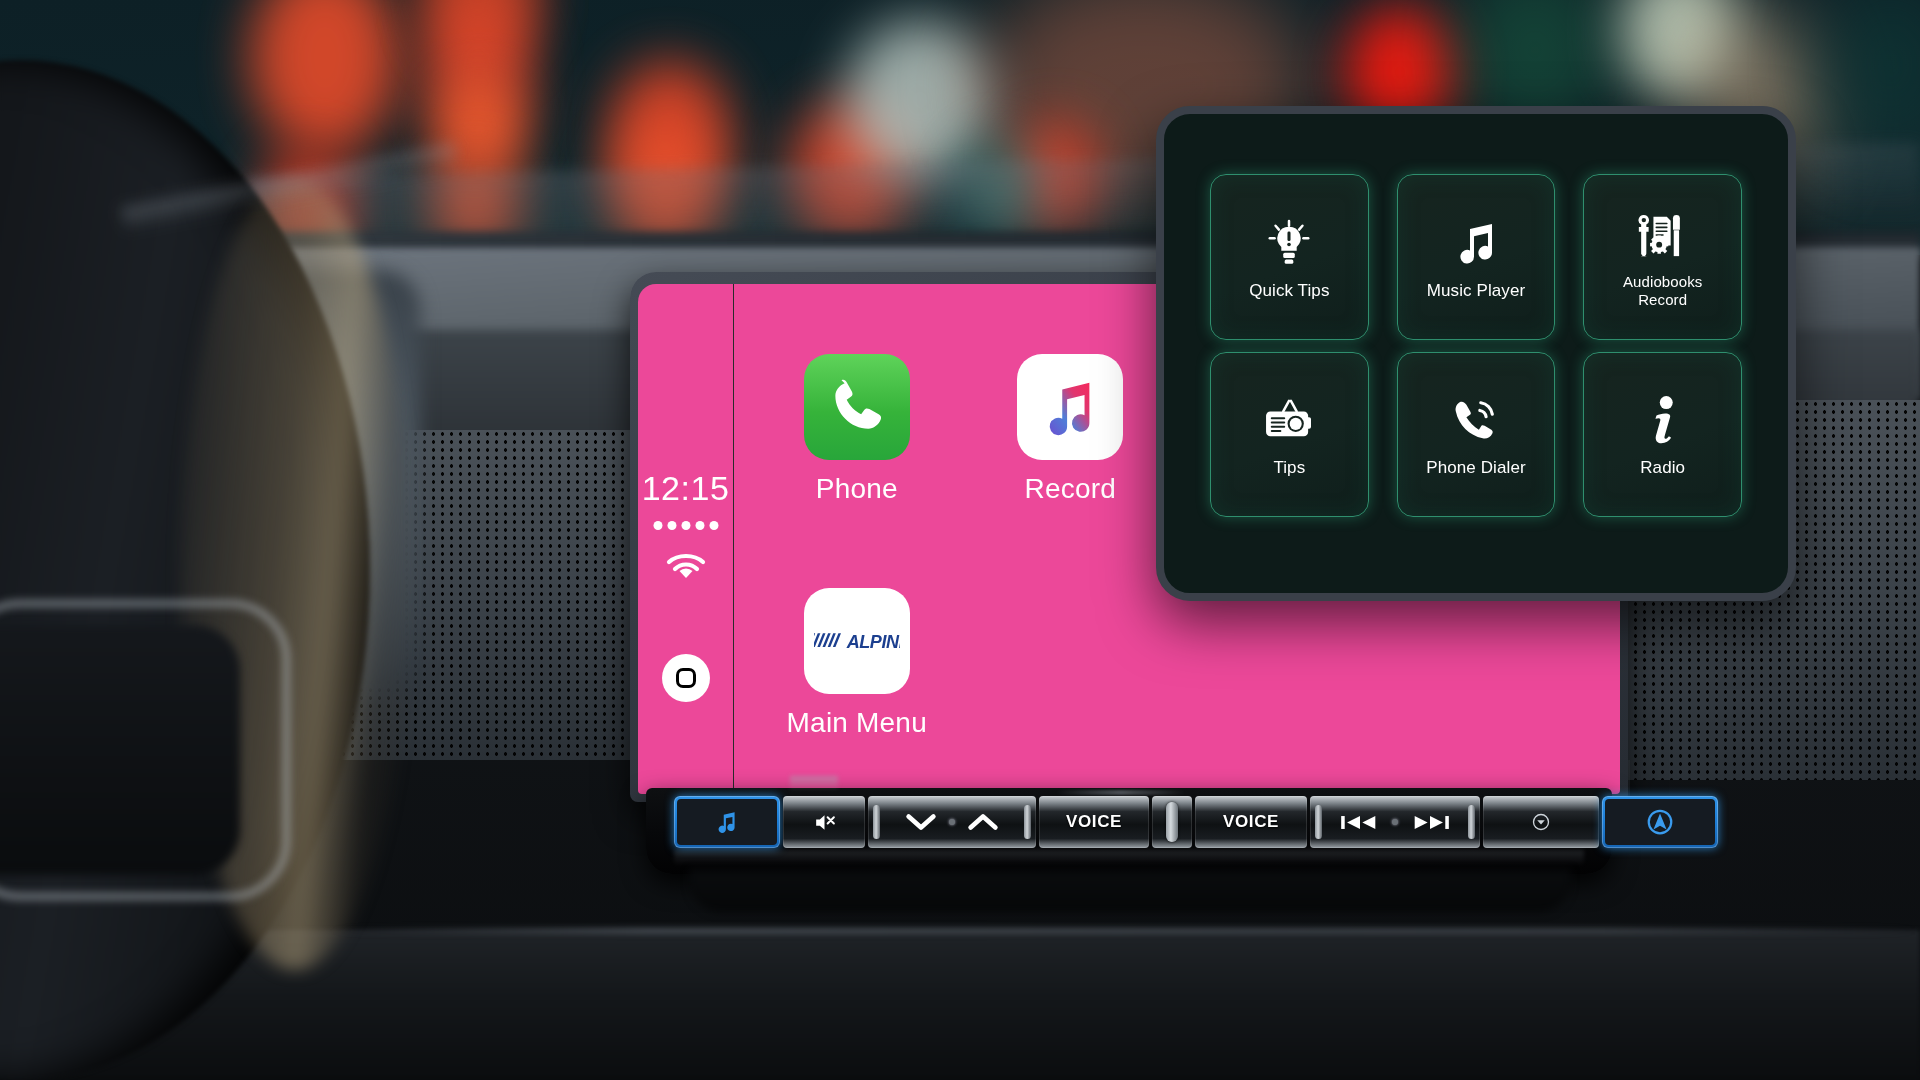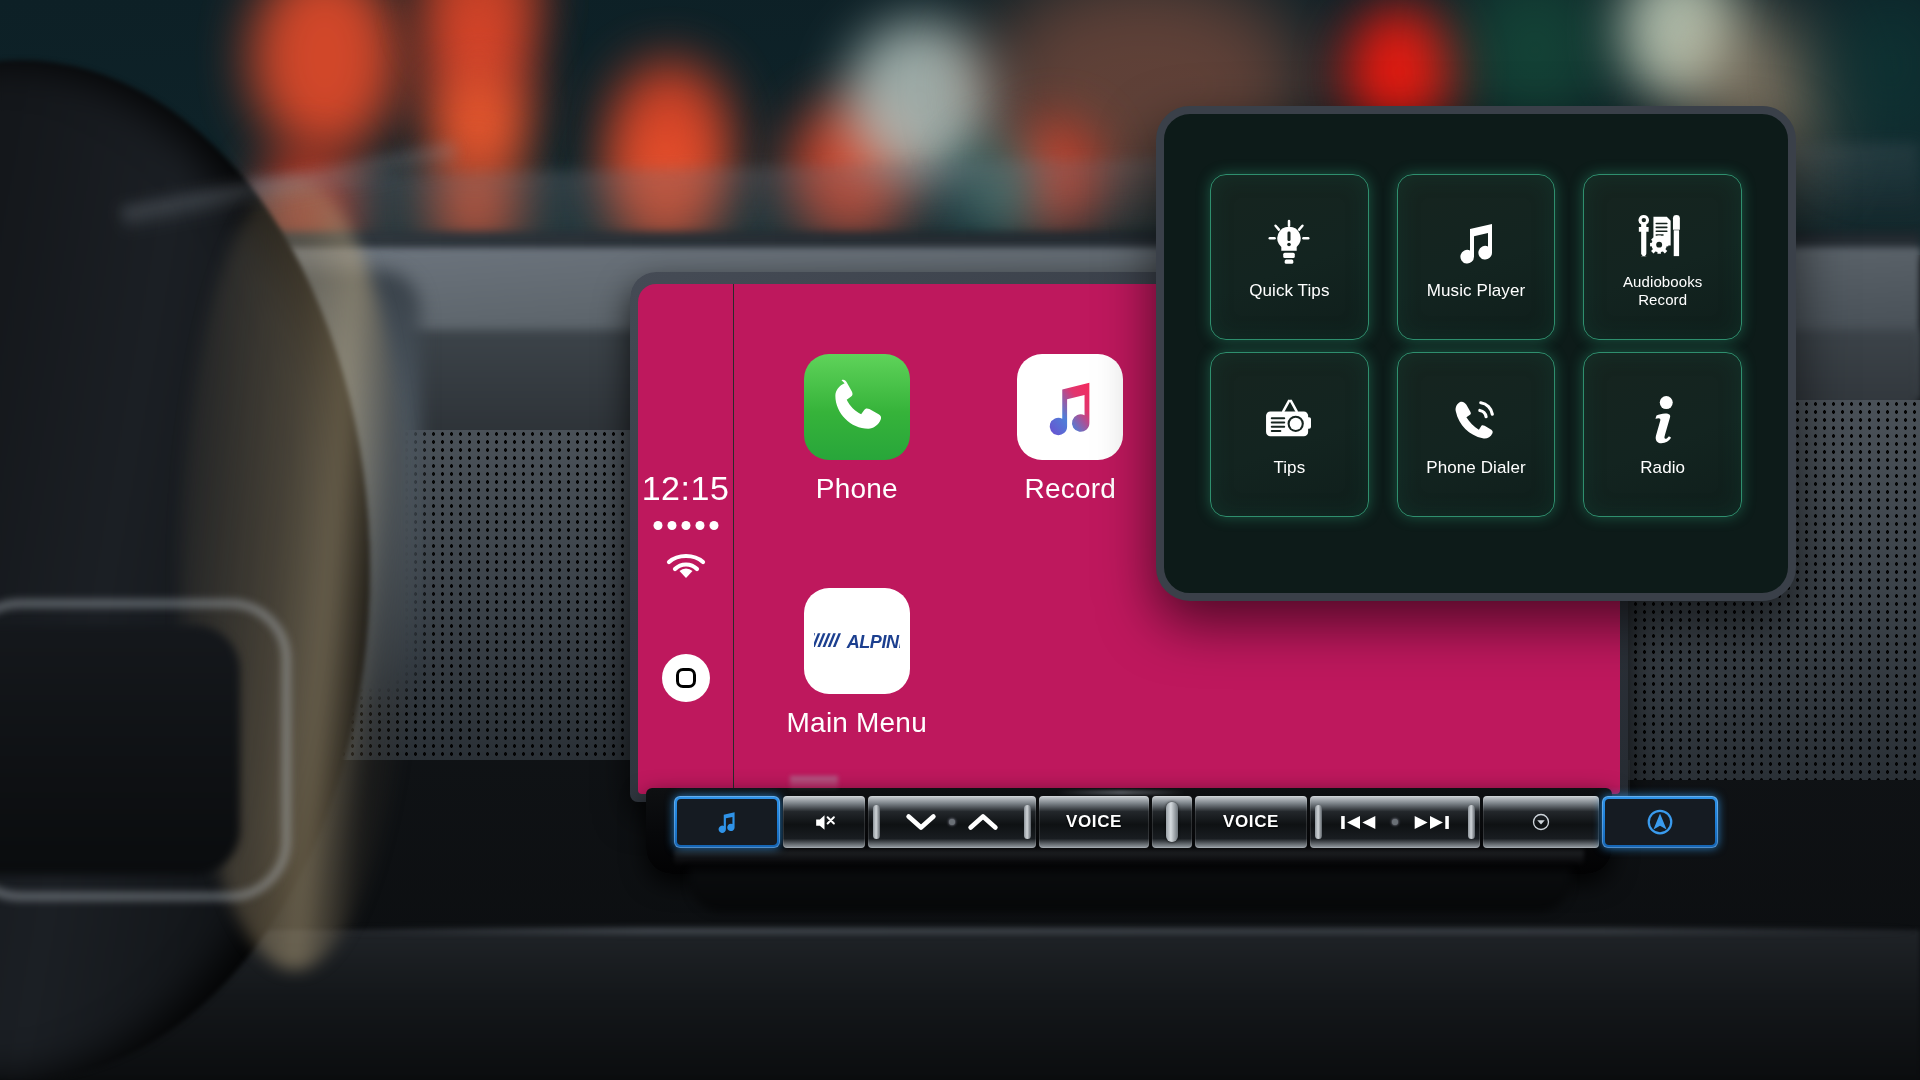--- a/index.html
+++ b/index.html
@@ -115,21 +115,21 @@
     position:absolute; left:630px; top:272px; width:998px; height:640px;
   }
   .hu-bezel {
     position:absolute; left:0; top:0; width:998px; height:530px;
     background:linear-gradient(160deg,#454b55 0%,#343a43 40%,#262b32 100%);
     border-radius:26px 26px 8px 8px;
     box-shadow:0 14px 34px rgba(0,0,0,.75);
   }
   .hu-screen {
     position:absolute; left:8px; top:12px; width:982px; height:510px;
-    background:#be185d; border-radius:18px 18px 4px 4px; overflow:hidden;
+    background:#ec4899; border-radius:18px 18px 4px 4px; overflow:hidden;
   }
 
   
   .cp-sidebar {
     position:absolute; left:0; top:0; width:96px; height:100%;
     border-right:1px solid #2a2a2a;
   }
   .cp-time {
     position:absolute; left:50%; transform:translateX(-50%); top:185px;
     color:#fff; font-size:34px; font-weight:400; letter-spacing:.5px;

